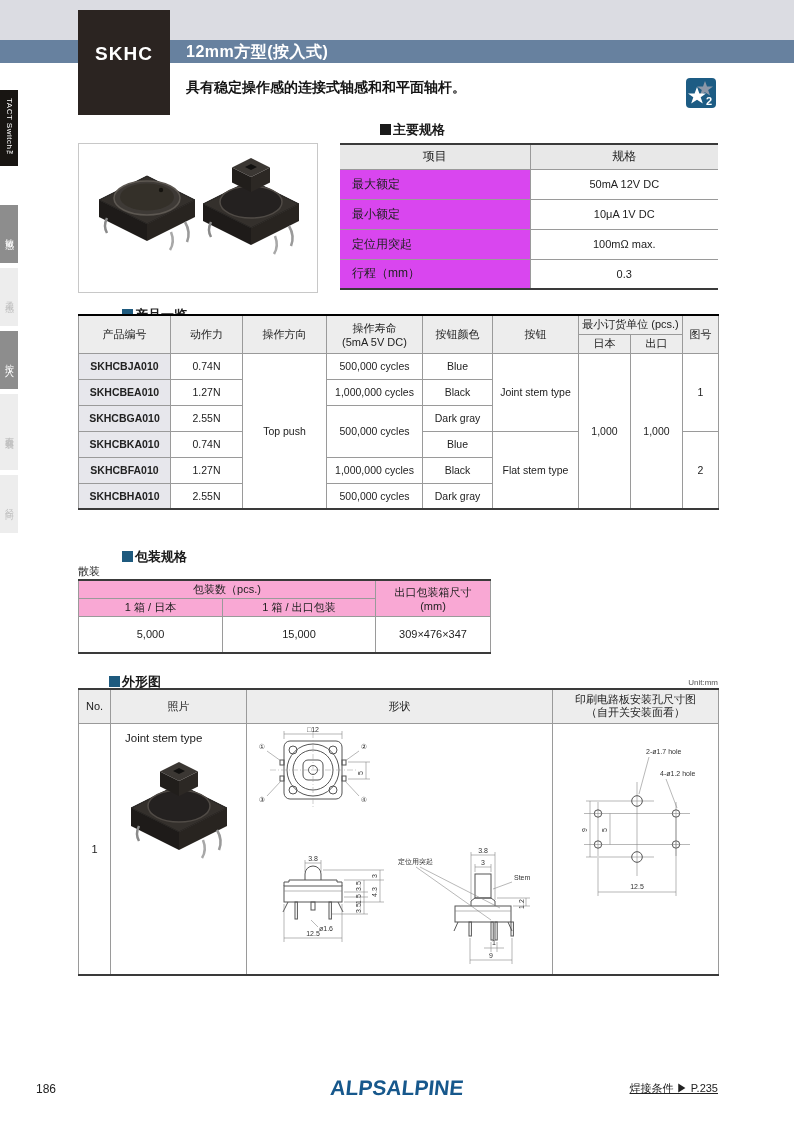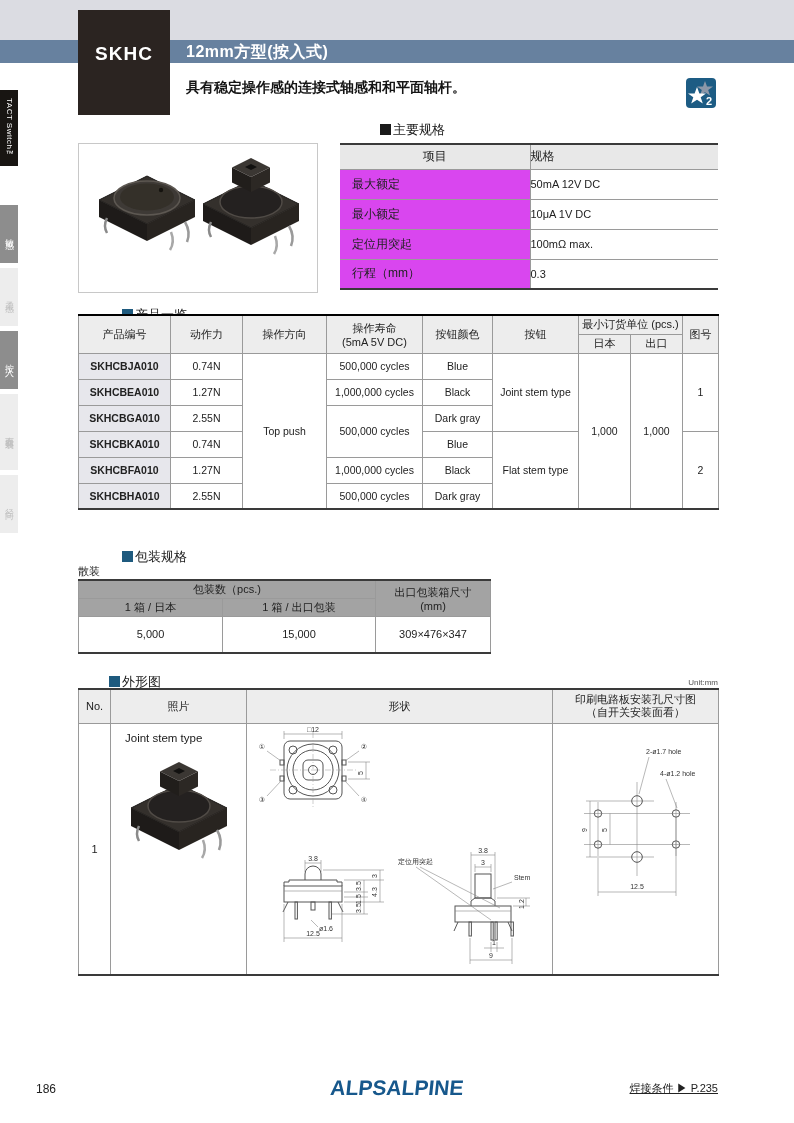--- a/index.html
+++ b/index.html
@@ -25,49 +25,49 @@
   .tab1 { top:205px; height:58px; }
   .tab2 { top:268px; height:58px; }
   .tab3 { top:331px; height:58px; }
   .tab4 { top:394px; height:76px; letter-spacing:1px; }
   .tab5 { top:475px; height:58px; }
 
   
   .photo-frame { position:absolute; top:143px; left:78px; width:240px; height:150px; background:#fff; border:1px solid #c8c8c8; }
 
   
-  .sec-title { position:absolute; font-size:13px; color:#1a1a1a; font-weight:normal;padding-left:44px; }
+  .sec-title { position:absolute; font-size:13px; color:#1a1a1a; font-weight:bold;padding-left:44px; }
   .sq { display:inline-block; width:11px; height:11px; margin-right:2px; vertical-align:-1px; }
   .sq.black { background:#1a1a1a; }
   .sq.blue { background:#1e5a7e; }
 
   
   table { border-collapse:collapse; table-layout:fixed; font-size:11px; color:#222; }
   th { font-weight:normal; }
 
   
   .spec-table { position:absolute; top:143px; left:340px; width:378px; border-top:2px solid #3a3a3a; border-bottom:2px solid #3a3a3a; }
   .spec-table th { background:#e8e8e8; height:25px; text-align:center; font-size:12px; border-bottom:1px solid #9a9a9a; }
   .spec-table td { height:30px; border-bottom:1px solid #9a9a9a; }
   .spec-table tr:last-child td { border-bottom:none; }
-  .spec-table .c2 { border-left:1px solid #9a9a9a; text-align:left; }
+  .spec-table .c2 { border-left:1px solid #9a9a9a; text-align:center; }
   .spec-table td.c1 { background:#d946ef; padding-left:12px; font-size:12px; }
 
   
   .prod-table { position:absolute; top:314px; left:78px; width:640px; border-top:2px solid #000000; border-bottom:2px solid #3a3a3a;border-radius:32px; }
   .prod-table th, .prod-table td { border:1px solid #9a9a9a; text-align:center; }
   .prod-table th { background:#ededed; height:19px; font-size:11px; }
   .prod-table td { height:26px; font-size:10.5px; }
   .prod-table td.part { background:#e7e7ec; font-weight:bold; font-size:10.5px; }
 
   
   .pack-sub { position:absolute; top:564px; left:78px; font-size:11px; color:#1a1a1a; }
   .pack-table { position:absolute; top:579px; left:78px; width:412px; border-top:2px solid #3a3a3a; border-bottom:2px solid #3a3a3a; }
   .pack-table th, .pack-table td { border:1px solid #9a9a9a; text-align:center; }
-  .pack-table th { background:#a3a3a3; height:18px; font-size:11px; }
+  .pack-table th { background:#f9a8d4; height:18px; font-size:11px; }
   .pack-table td { height:37px; font-size:11px; }
 
   
   .unit-note { position:absolute; top:678px; left:618px; width:100px; text-align:right; font-size:8px; color:#555; }
   .outline-table { position:absolute; top:688px; left:78px; width:640px; border-top:2px solid #3a3a3a; border-bottom:2px solid #3a3a3a; }
   .outline-table th, .outline-table td { border:1px solid #9a9a9a; text-align:center; }
   .outline-table th { background:#ededed; height:34px; font-size:11px; }
   .outline-table td { height:250px; vertical-align:top; font-size:11px; }
   .outline-table td.no-cell { vertical-align:middle; }
   .photo-cell-label { text-align:left; padding:8px 0 0 14px; font-size:11.5px; color:#1a1a1a; }

